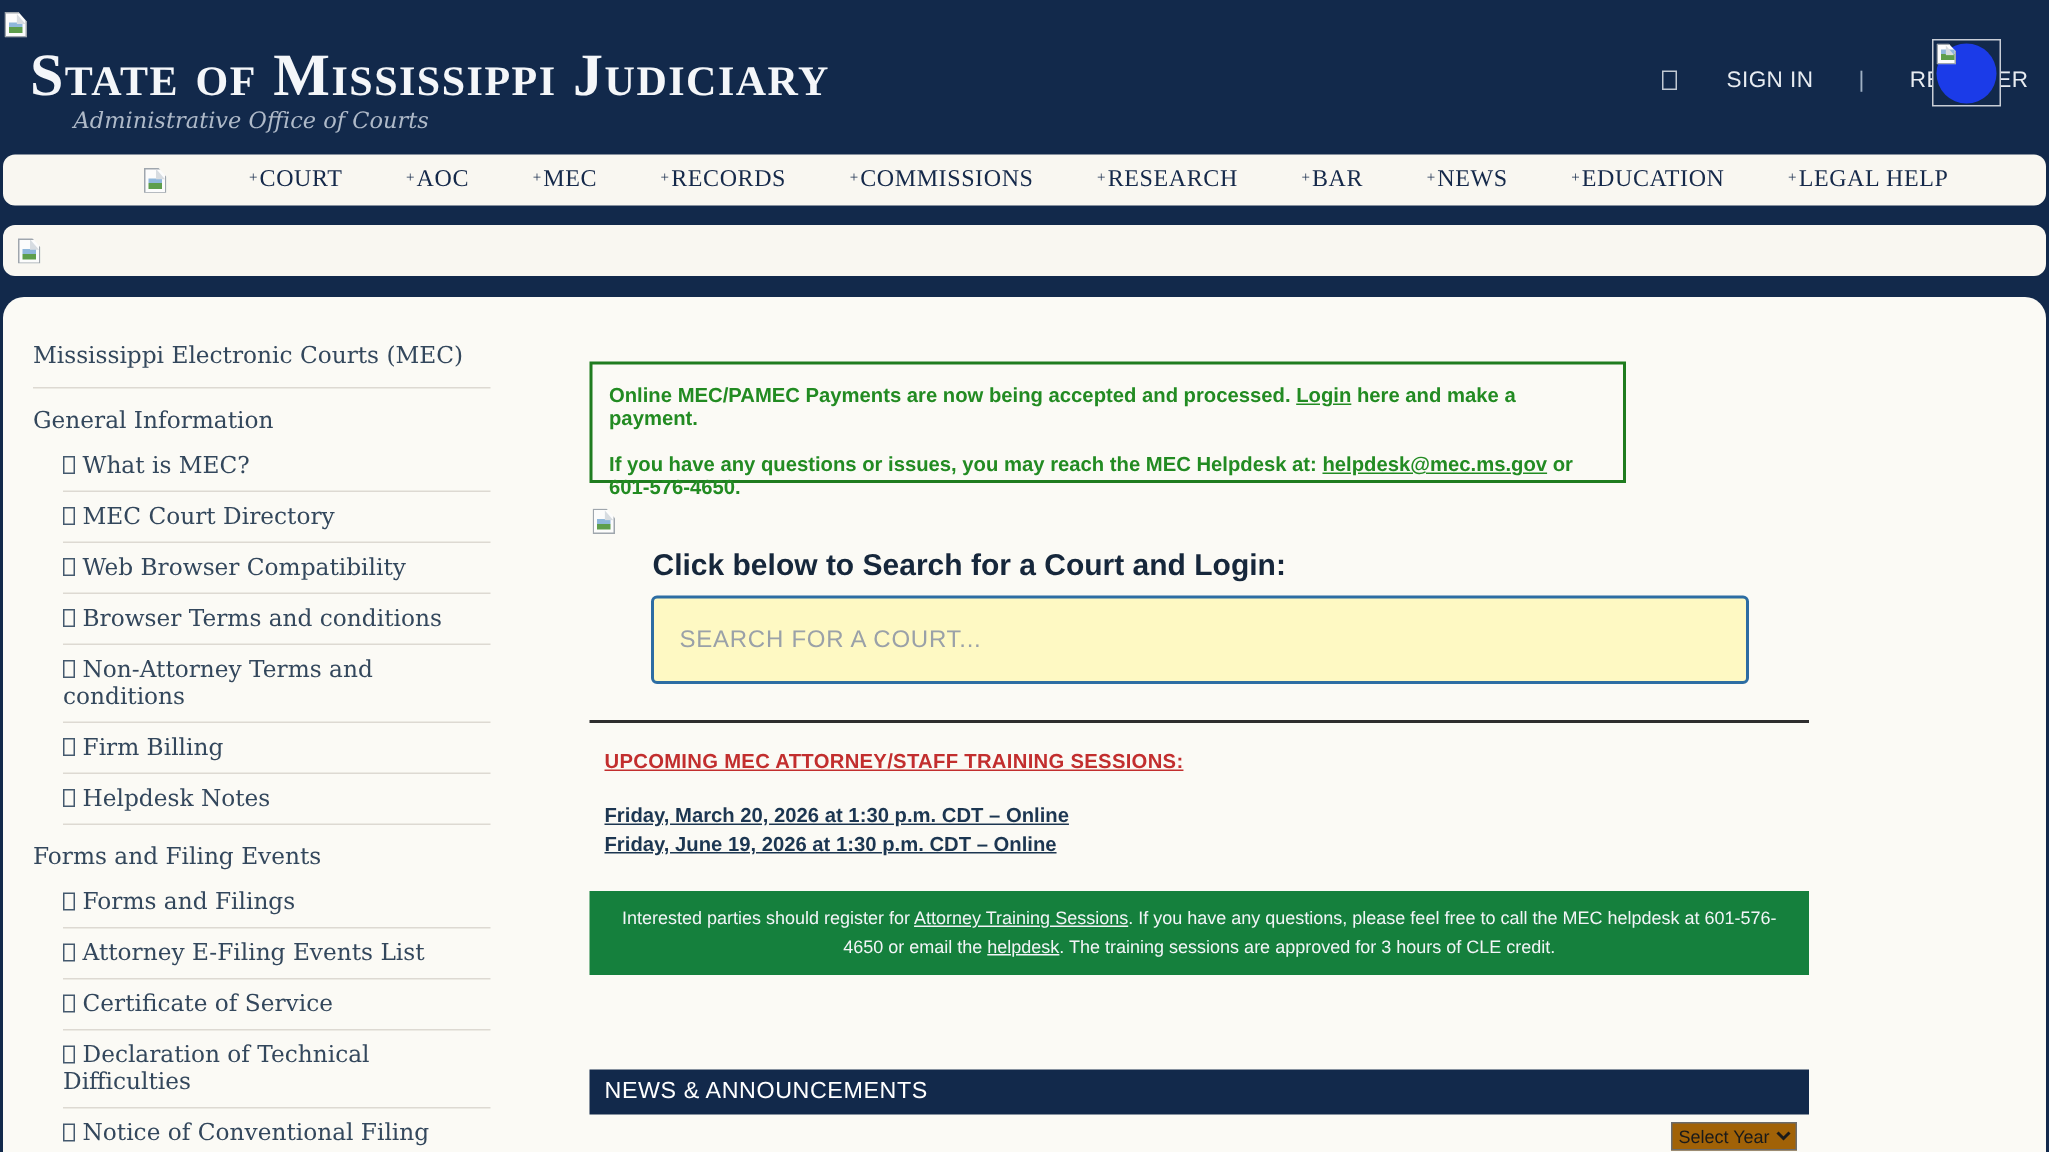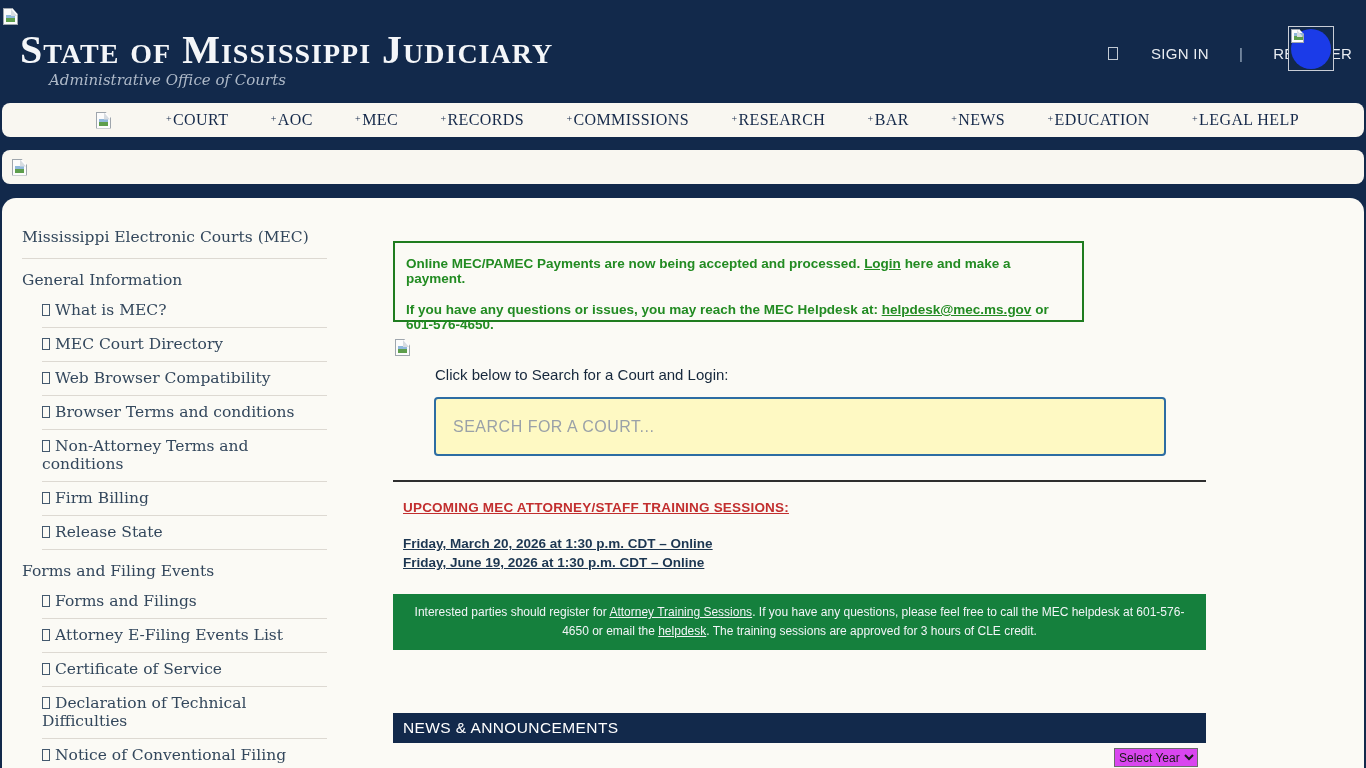--- a/index.html
+++ b/index.html
@@ -101,21 +101,21 @@
   .notice {
     position:absolute; left:2px; top:43px; width:691px; height:81px;
     border:2px solid #1F7C1F; padding:13px 11px 0;
     color:#228B22; font-weight:bold; font-size:13.5px;
   }
   .notice p + p { margin-top:16px; }
   .notice a { color:#228B22; }
   .main-broken { position:absolute; left:4px; top:141px; }
   .search-label {
     position:absolute; left:44px; top:168px;
-    font-weight:normal; font-size:15px; color:#16273B;
+    font-weight:bold; font-size:20px; color:#16273B;
   }
   .court-search {
     position:absolute; left:43px; top:199px; width:732px; height:59px;
     border:2px solid #2D6DA3; border-radius:4px; background:#fef9c3;
     font-family:"Liberation Sans",sans-serif; font-size:16px;
     color:#5A6068; padding-left:17px; letter-spacing:.5px; outline:none;
   }
   .court-search::placeholder { color:#9AA1A8; opacity:1; }
   .main-hr {
     position:absolute; left:2px; top:282px; width:813px;
@@ -137,21 +137,21 @@
   }
   .train-banner a { color:#F2F4F7; }
   .news-bar {
     position:absolute; left:2px; top:515px; width:813px;
     background:#12294B; color:#FFFFFF; font-weight:normal;
     font-size:15.5px; letter-spacing:.4px; padding:6px 0 6px 10px;
   }
   .year-select {
     position:absolute; left:723px; top:550px; width:84px; height:19px;
     font-family:"Liberation Sans",sans-serif; font-size:12px;
-    color:#1A1A1A; background:#d946ef; border:1px solid #6B6B6B;
+    color:#1A1A1A; background:#a16207; border:1px solid #6B6B6B;
   }
 </style>
 </head>
 <body>
 
 <div class="stage">
 
   <div>
     <span class="bimg hdr-broken"></span>
     <div class="hdr-title">State of Mississippi Judiciary</div>
@@ -194,21 +194,21 @@
 
     <div class="sidebar">
       <div class="sb-title">Mississippi Electronic Courts (MEC)</div>
       <div class="sb-section">General Information</div>
       <div class="sb-link"><span class="mg-box"></span><span>What is MEC?</span></div>
       <div class="sb-link"><span class="mg-box"></span><span>MEC Court Directory</span></div>
       <div class="sb-link"><span class="mg-box"></span><span>Web Browser Compatibility</span></div>
       <div class="sb-link"><span class="mg-box"></span><span>Browser Terms and conditions</span></div>
       <div class="sb-link"><span class="mg-box"></span><span>Non-Attorney Terms and conditions</span></div>
       <div class="sb-link"><span class="mg-box"></span><span>Firm Billing</span></div>
-      <div class="sb-link"><span class="mg-box"></span><span>Release State</span></div>
+      <div class="sb-link"><span class="mg-box"></span><span>Helpdesk Notes</span></div>
       <div class="sb-section">Forms and Filing Events</div>
       <div class="sb-link"><span class="mg-box"></span><span>Forms and Filings</span></div>
       <div class="sb-link"><span class="mg-box"></span><span>Attorney E-Filing Events List</span></div>
       <div class="sb-link"><span class="mg-box"></span><span>Certificate of Service</span></div>
       <div class="sb-link"><span class="mg-box"></span><span>Declaration of Technical Difficulties</span></div>
       <div class="sb-link"><span class="mg-box"></span><span>Notice of Conventional Filing</span></div>
 
     </div>
 
     <div class="main">

